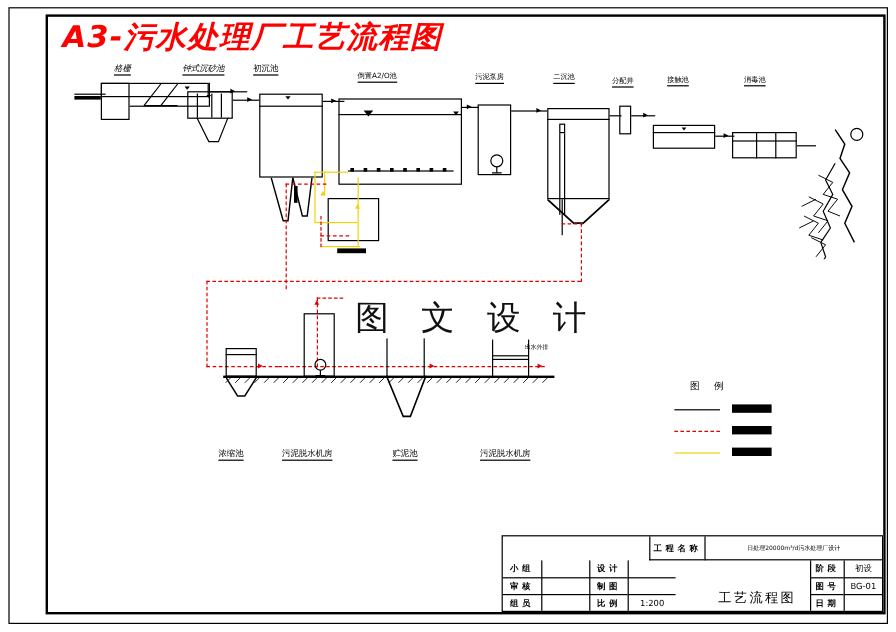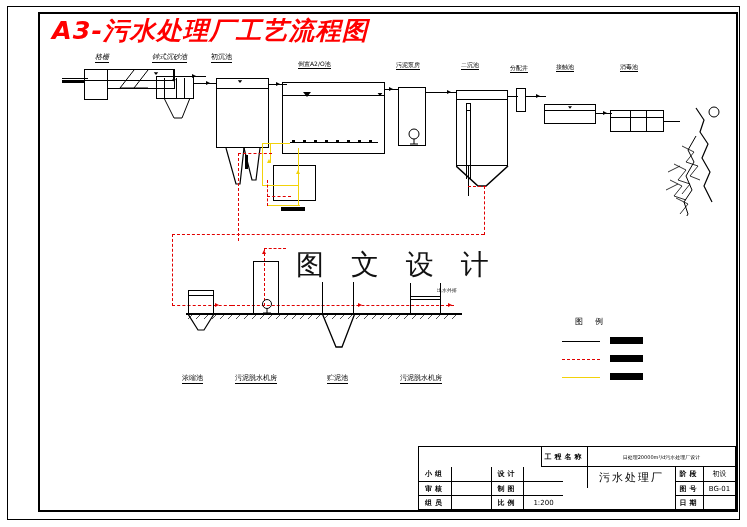--- a/index.html
+++ b/index.html
@@ -352,21 +352,21 @@
     <div class="c bt lbl" style="left:0;top:34px;width:32px;height:14px;">审核</div>
     <div class="c bt bl" style="left:32px;top:34px;width:40px;height:14px;"></div>
     <div class="c bt bl lbl" style="left:72px;top:34px;width:32px;height:14px;">制图</div>
     <div class="c bt bl" style="left:104px;top:34px;width:40px;height:14px;"></div>
 
     <div class="c bt lbl" style="left:0;top:48px;width:32px;height:14px;text-align:right;">组员</div>
     <div class="c bt bl" style="left:32px;top:48px;width:40px;height:14px;"></div>
     <div class="c bt bl lbl" style="left:72px;top:48px;width:32px;height:14px;">比例</div>
     <div class="c bt bl" style="left:104px;top:48px;width:40px;height:14px;">1:200</div>
 
-    <div class="c bl big" style="left:168px;top:20px;width:88px;height:21px;">污水处理厂</div>
+    <div class="c big" style="left:168px;top:41px;width:88px;height:21px;">工艺流程图</div>
 
     <div class="c bl lbl" style="left:256px;top:20px;width:28px;height:14px;">阶段</div>
     <div class="c bl" style="left:284px;top:20px;width:32px;height:14px;">初设</div>
     <div class="c bt bl lbl" style="left:256px;top:34px;width:28px;height:14px;">图号</div>
     <div class="c bt bl" style="left:284px;top:34px;width:32px;height:14px;">BG-01</div>
     <div class="c bt bl lbl" style="left:256px;top:48px;width:28px;height:14px;">日期</div>
     <div class="c bt bl" style="left:284px;top:48px;width:32px;height:14px;"></div>
   </div>
 
 </div>

